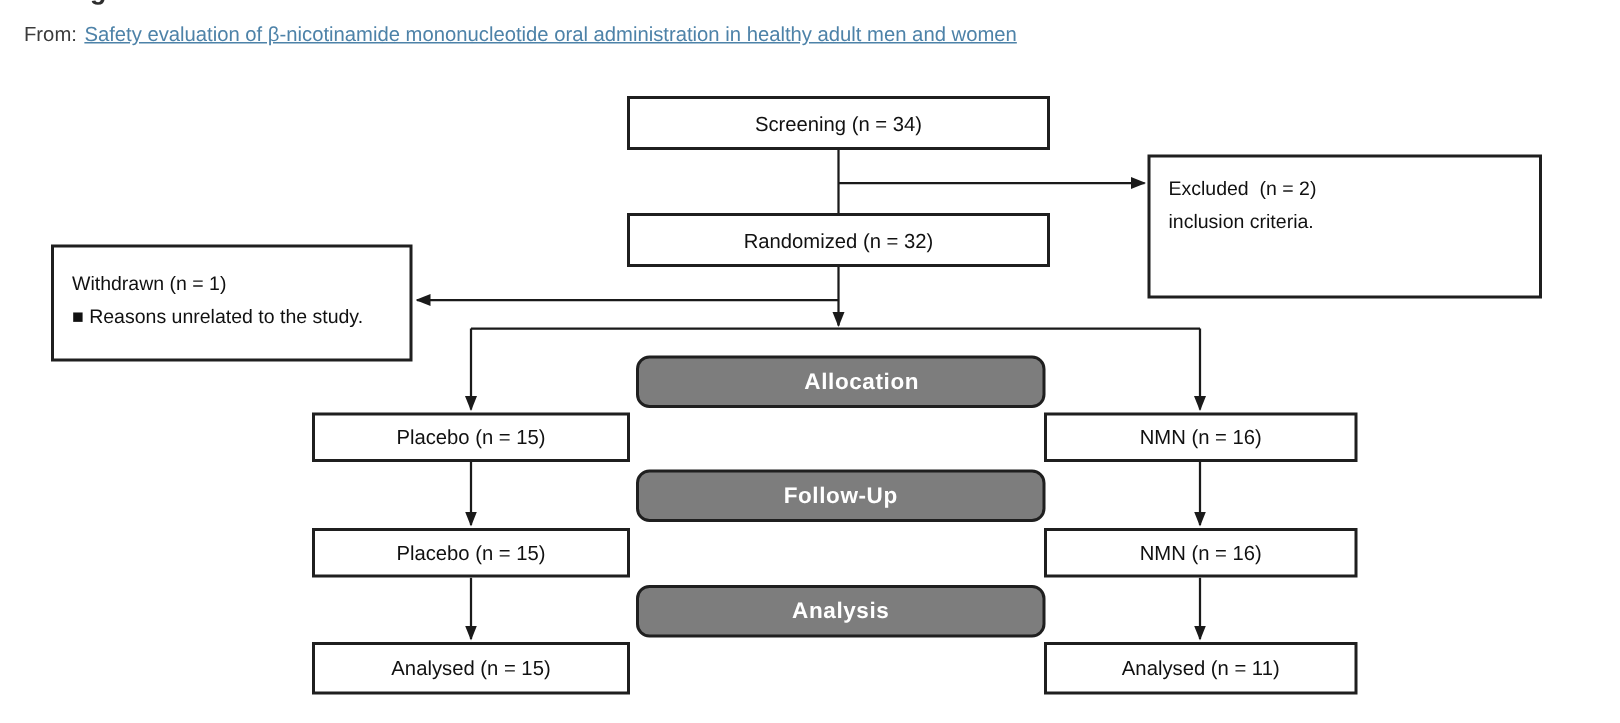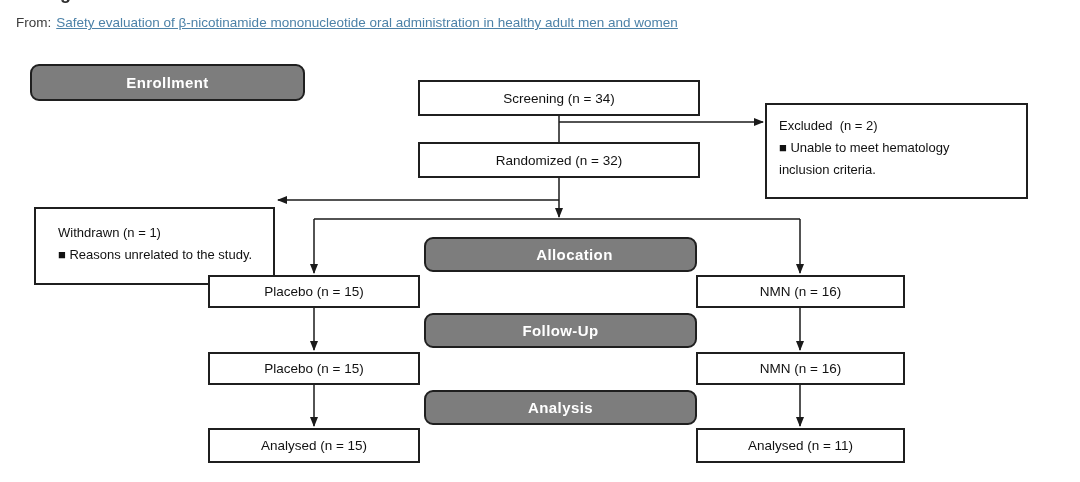--- a/index.html
+++ b/index.html
@@ -55,33 +55,31 @@
       <line x1="314" y1="219" x2="800" y2="219"></line>
       <line x1="314" y1="219" x2="314" y2="273" marker-end="url(#ah)"></line>
       <line x1="800" y1="219" x2="800" y2="273" marker-end="url(#ah)"></line>
       <line x1="314" y1="308" x2="314" y2="350" marker-end="url(#ah)"></line>
       <line x1="800" y1="308" x2="800" y2="350" marker-end="url(#ah)"></line>
       <line x1="314" y1="385" x2="314" y2="426" marker-end="url(#ah)"></line>
       <line x1="800" y1="385" x2="800" y2="426" marker-end="url(#ah)"></line>
     </g>
   </svg>
 
-  <div class="band" style="left:30px; top:64px; width:275px; height:37px;">Enrollment</div>
 
-  <div class="fbox" style="left:418px; top:80px; width:282px; height:36px;">Screening (n = 34)</div>
+  <div class="fbox" style="left:418px; top:64px; width:282px; height:36px;">Screening (n = 34)</div>
 
   <div class="sidebox" style="left:765px; top:74px; width:263px; height:96px; padding:10px 12px;margin-top:29px;">
     <div class="t">Excluded  (n = 2)</div>
-    <div class="t nowrap">■  Unable to meet hematology</div>
     <div class="t nowrap">inclusion criteria.</div>
   </div>
 
   <div class="fbox" style="left:418px; top:142px; width:282px; height:36px;">Randomized (n = 32)</div>
 
-  <div class="sidebox" style="left:34px; top:163px; width:241px; height:78px; padding:13px 22px;margin-top:44px;">
+  <div class="sidebox" style="left:34px; top:163px; width:241px; height:78px; padding:13px 12px;">
     <div class="t">Withdrawn (n = 1)</div>
     <div class="t nowrap">■ Reasons unrelated to the study.</div>
   </div>
 
   <div class="band" style="left:424px; top:237px; width:273px; height:35px;padding-left:28px;">Allocation</div>
 
   <div class="fbox" style="left:208px; top:275px; width:212px; height:33px;">Placebo (n = 15)</div>
 
   <div class="fbox" style="left:696px; top:275px; width:209px; height:33px;">NMN (n = 16)</div>
 

